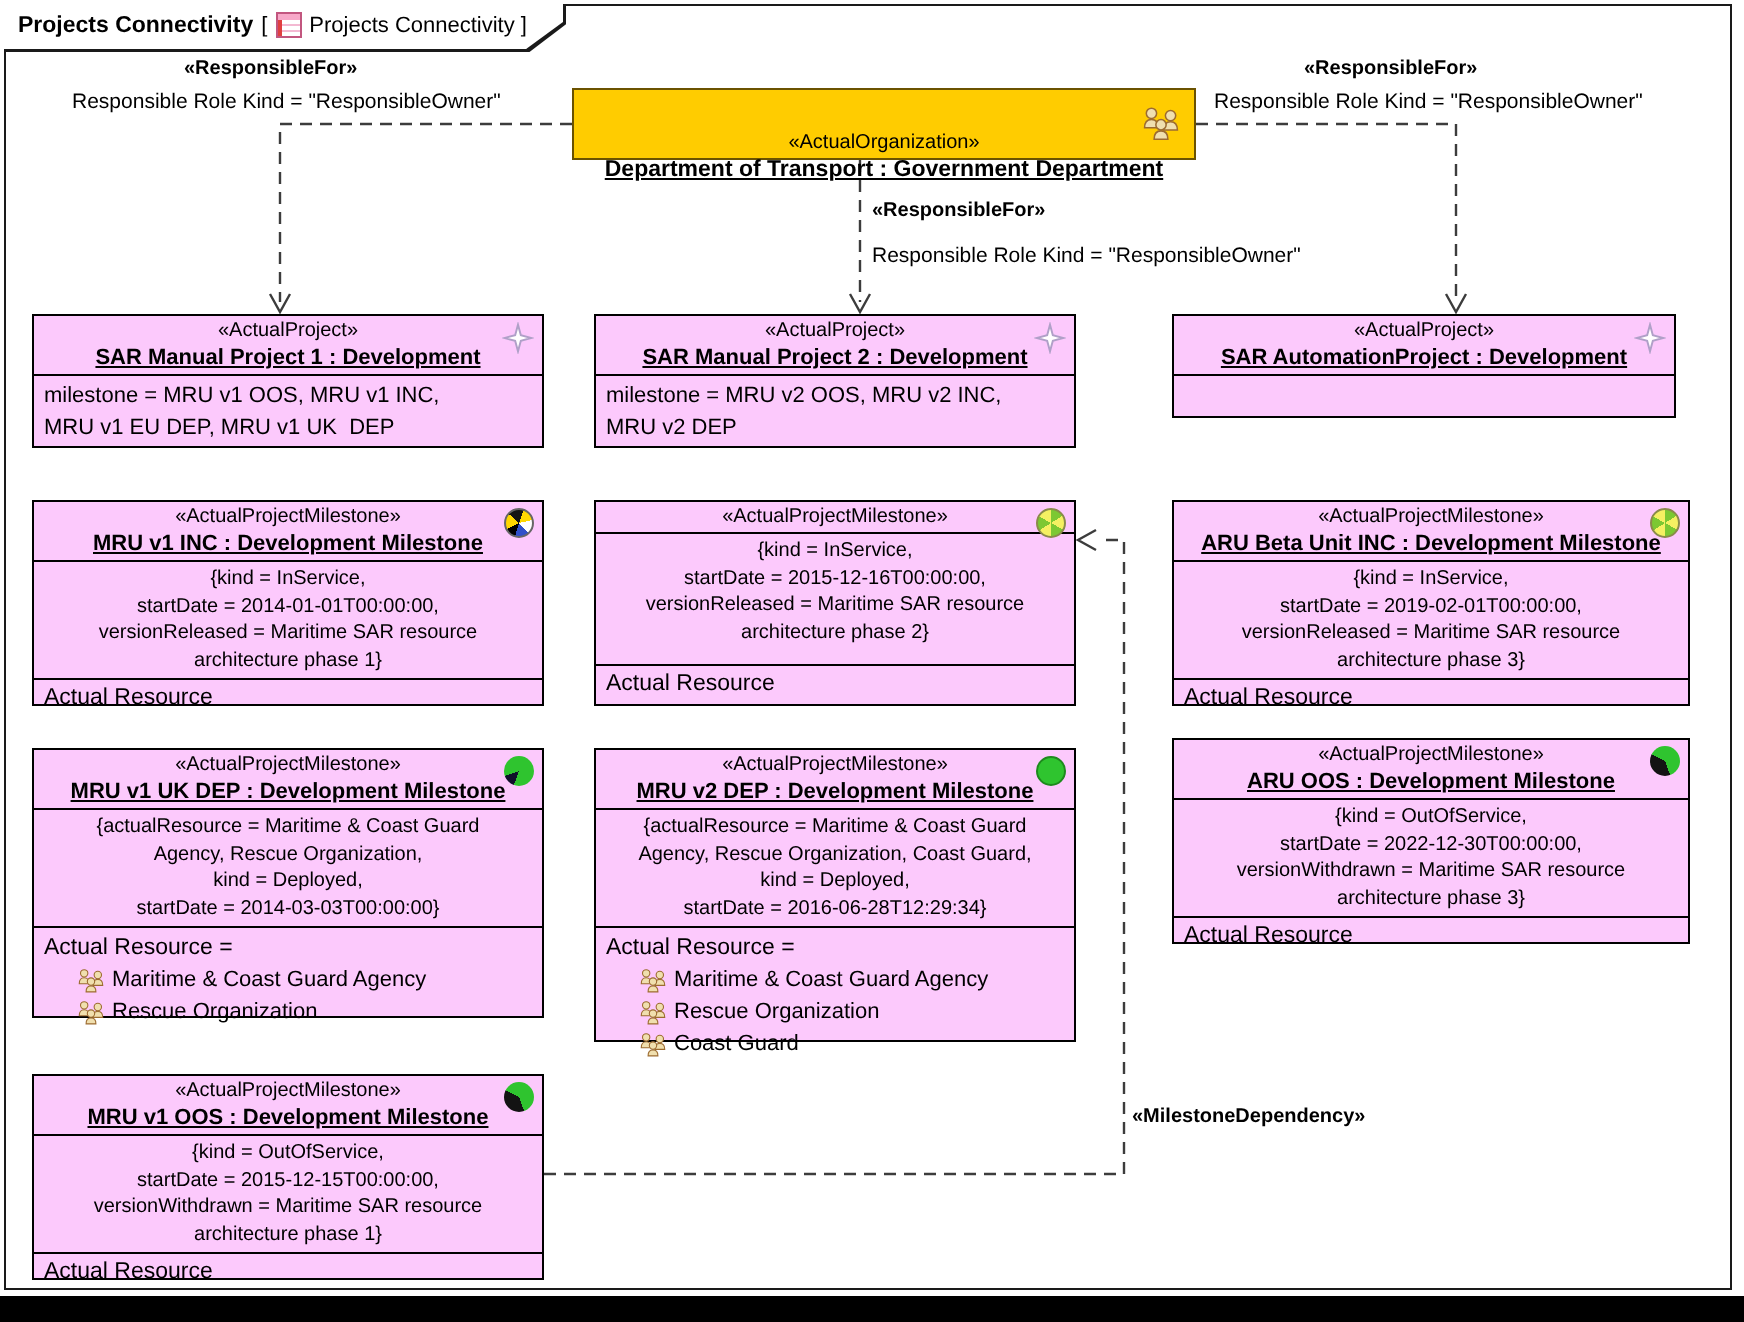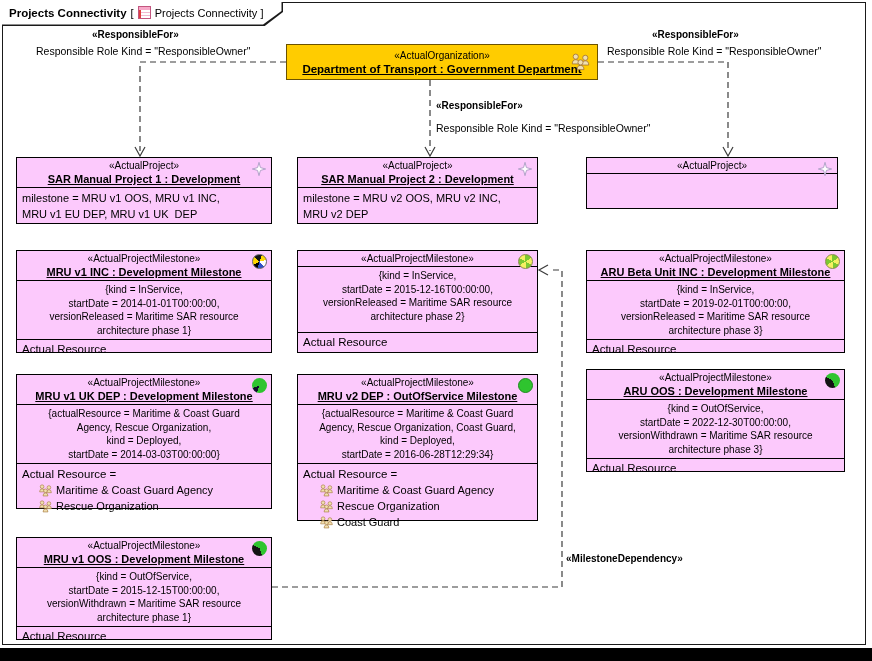--- a/index.html
+++ b/index.html
@@ -115,21 +115,21 @@
 
 <div class="clabel stereo-label" style="left:92px;top:29px">«ResponsibleFor»</div>
 <div class="clabel role-label" style="left:36px;top:45px">Responsible Role Kind = "ResponsibleOwner"</div>
 <div class="clabel stereo-label" style="left:652px;top:29px">«ResponsibleFor»</div>
 <div class="clabel role-label" style="left:607px;top:45px">Responsible Role Kind = "ResponsibleOwner"</div>
 <div class="clabel stereo-label" style="left:436px;top:100px">«ResponsibleFor»</div>
 <div class="clabel role-label" style="left:436px;top:122px">Responsible Role Kind = "ResponsibleOwner"</div>
 <div class="clabel stereo-label" style="left:566px;top:553px">«MilestoneDependency»</div>
 
 <div class="node org" style="left:286px;top:44px;width:312px;height:36px">
-  <div class="node-header" style="padding-top:5px">
+  <div class="node-header" style="padding-top:21px">
     <div class="stereo">«ActualOrganization»</div>
     <div class="node-name" style="font-size:11.5px">Department of Transport : Government Department</div>
   </div>
   <svg class="org-ppl" width="21" height="18" viewBox="0 0 22 18">
       <use href="#ppl"></use>
     </svg>
 </div>
 
 <div class="node" style="left:16px;top:157px;width:256px;height:67px">
   <div class="node-header sep">
@@ -151,20 +151,21 @@
         <use href="#sparkle"></use>
       </svg>
   </div>
   <div class="node-body">milestone = MRU v2 OOS, MRU v2 INC,
 MRU v2 DEP</div>
 </div>
 
 <div class="node" style="left:586px;top:157px;width:252px;height:52px">
   <div class="node-header sep">
     <div class="stereo">«ActualProject»</div>
+    <div class="node-name">SAR AutomationProject : Development</div>
     <svg class="corner" width="16" height="16" viewBox="0 0 18 18">
         <use href="#sparkle"></use>
       </svg>
   </div>
 </div>
 
 <div class="node" style="left:16px;top:250px;width:256px;height:103px">
   <div class="node-header sep">
     <div class="stereo">«ActualProjectMilestone»</div>
     <div class="node-name">MRU v1 INC : Development Milestone</div>
@@ -225,21 +226,21 @@
           <use href="#ppl"></use>
         </svg>
       <span>Rescue Organization</span>
     </div>
   </div>
 </div>
 
 <div class="node" style="left:297px;top:374px;width:241px;height:147px">
   <div class="node-header sep">
     <div class="stereo">«ActualProjectMilestone»</div>
-    <div class="node-name">MRU v2 DEP : OutOfService Milestone</div>
+    <div class="node-name">MRU v2 DEP : Development Milestone</div>
     <div class="ic ic-green"></div>
   </div>
   <div class="constraints">{actualResource = Maritime &amp; Coast Guard
 Agency, Rescue Organization, Coast Guard,
 kind = Deployed,
 startDate = 2016-06-28T12:29:34}</div>
   <div class="compartment">
     <div class="comp-label">Actual Resource =</div>
     <div class="res-row">
       <svg width="15" height="13" viewBox="0 0 22 18">

